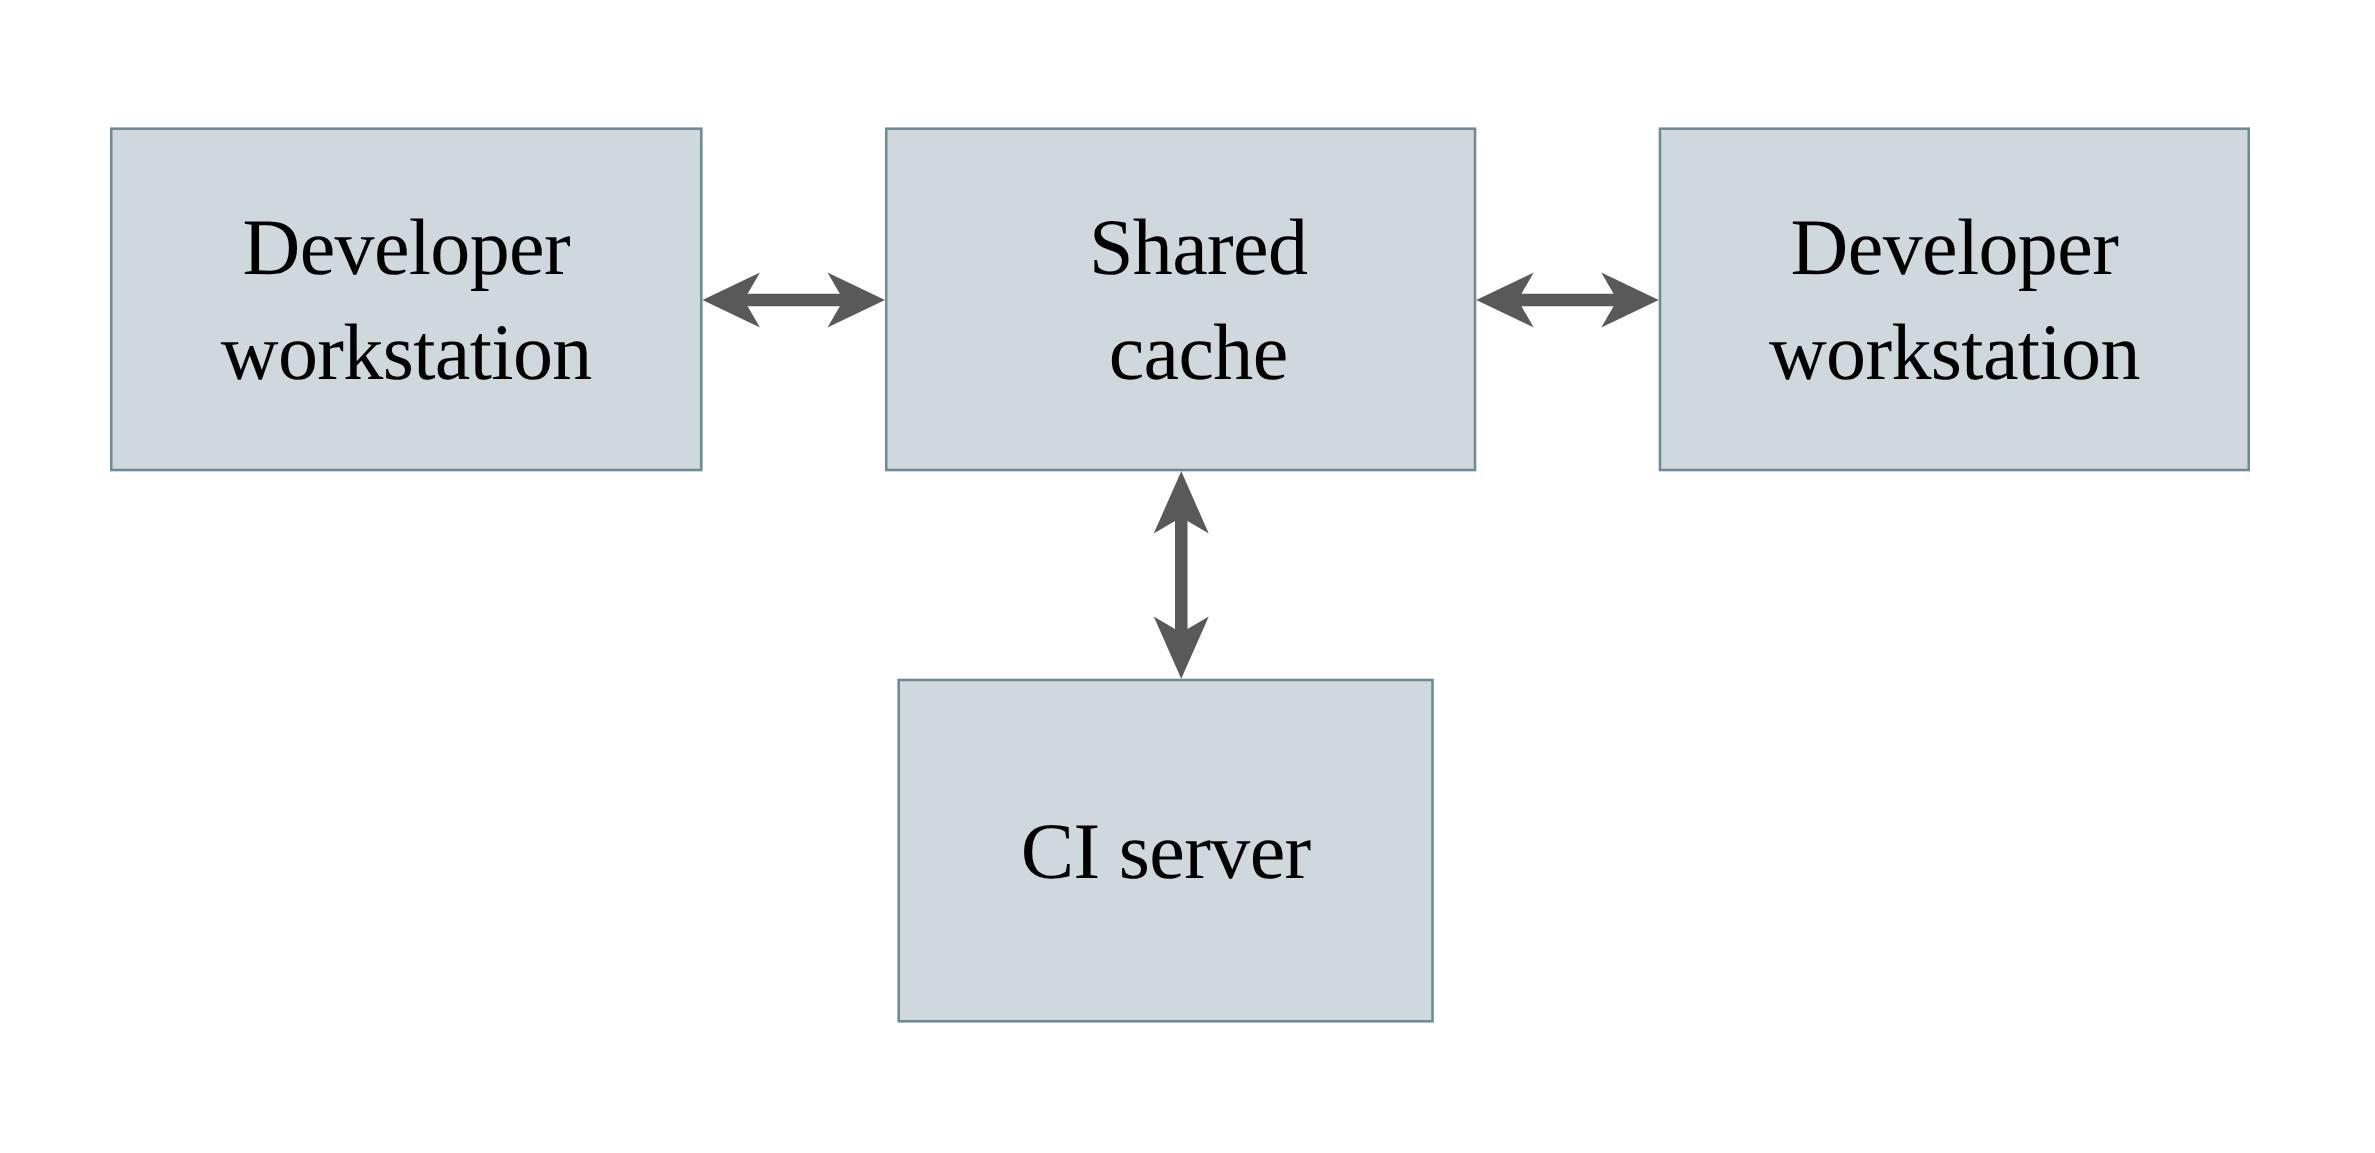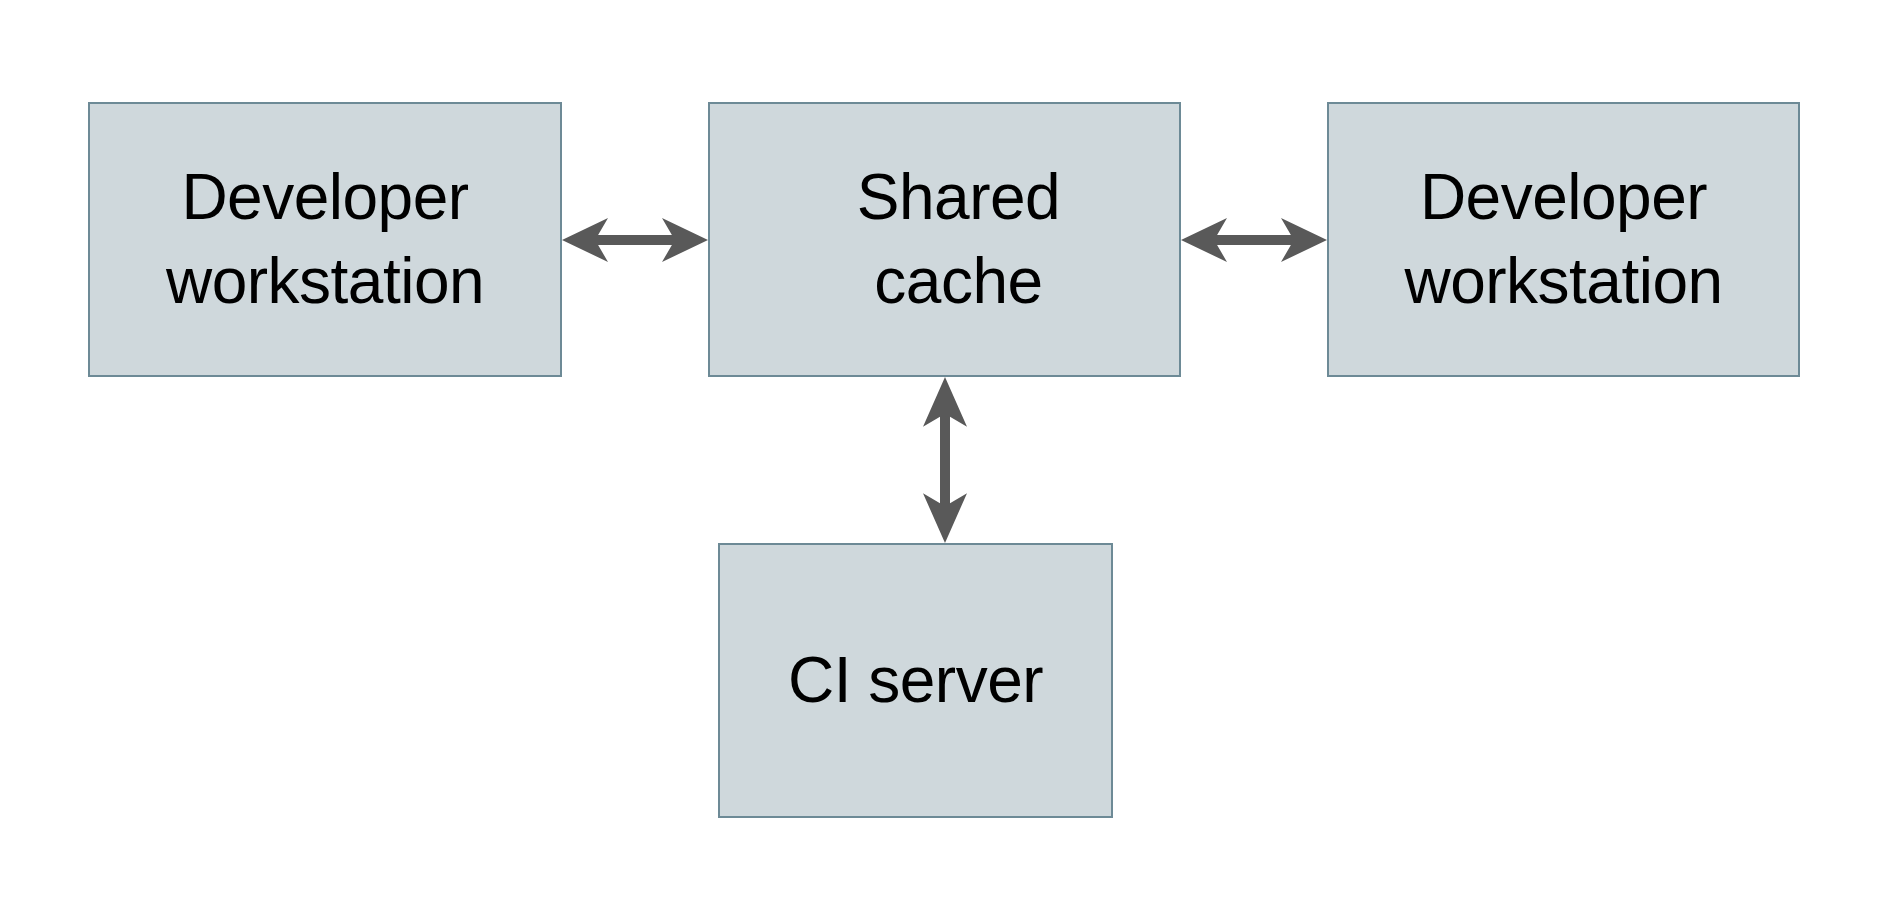--- a/index.html
+++ b/index.html
@@ -22,21 +22,21 @@
     position: absolute;
     box-sizing: border-box;
     background: #cfd8dc;
     border: 2px solid #6d8a96;
     display: flex;
     align-items: center;
     justify-content: center;
     text-align: center;
   }
   .node-label {
-    font-family: Liberation Sans, sans-serif;
+    font-family: Liberation Serif, serif;
     font-size: 64px;
     font-weight: 400;
     line-height: 1.30;
     color: #000000;
     letter-spacing: -0.5px;
     white-space: pre-line;
     padding: 0 6px;
   }
   .edge {
     position: absolute;
@@ -60,21 +60,21 @@
   <div class="node" id="node-shared-cache" style="left: 708px; top: 102px; width: 473px; height: 275px; background: rgb(207, 216, 220); border-color: rgb(109, 138, 150);">
     <span class="node-label" style="color: rgb(0, 0, 0); margin-left: 28px;">Shared
 cache</span>
   </div>
 
   <div class="node" id="node-dev-right" style="left: 1327px; top: 102px; width: 473px; height: 275px; background: rgb(207, 216, 220); border-color: rgb(109, 138, 150);">
     <span class="node-label" style="color: rgb(0, 0, 0);">Developer
 workstation</span>
   </div>
 
-  <div class="node" id="node-ci-server" style="left: 718px; top: 543px; width: 395px; height: 275px; background: rgb(207, 216, 220); border-color: rgb(109, 138, 150);">
+  <div class="node" id="node-ci-server" style="left: 718px; top: 543px; width: 429px; height: 275px; background: rgb(207, 216, 220); border-color: rgb(109, 138, 150);">
     <span class="node-label" style="color: rgb(0, 0, 0);">CI server</span>
   </div>
 
   <div class="edge" id="edge-h-left" style="left: 562px; top: 211.5px;">
     <svg id="svg-edge-h-left" width="146" height="56" viewBox="0 0 146 56">
       <polygon class="edge-shape" points="0.0,28 46.0,6 36.1,23 109.9,23 100.0,6 146.0,28 100.0,50 109.9,33 36.1,33 46.0,50" fill="#595959"></polygon>
     </svg>
   </div>
 
   <div class="edge" id="edge-h-right" style="left: 1181px; top: 211.5px;">

